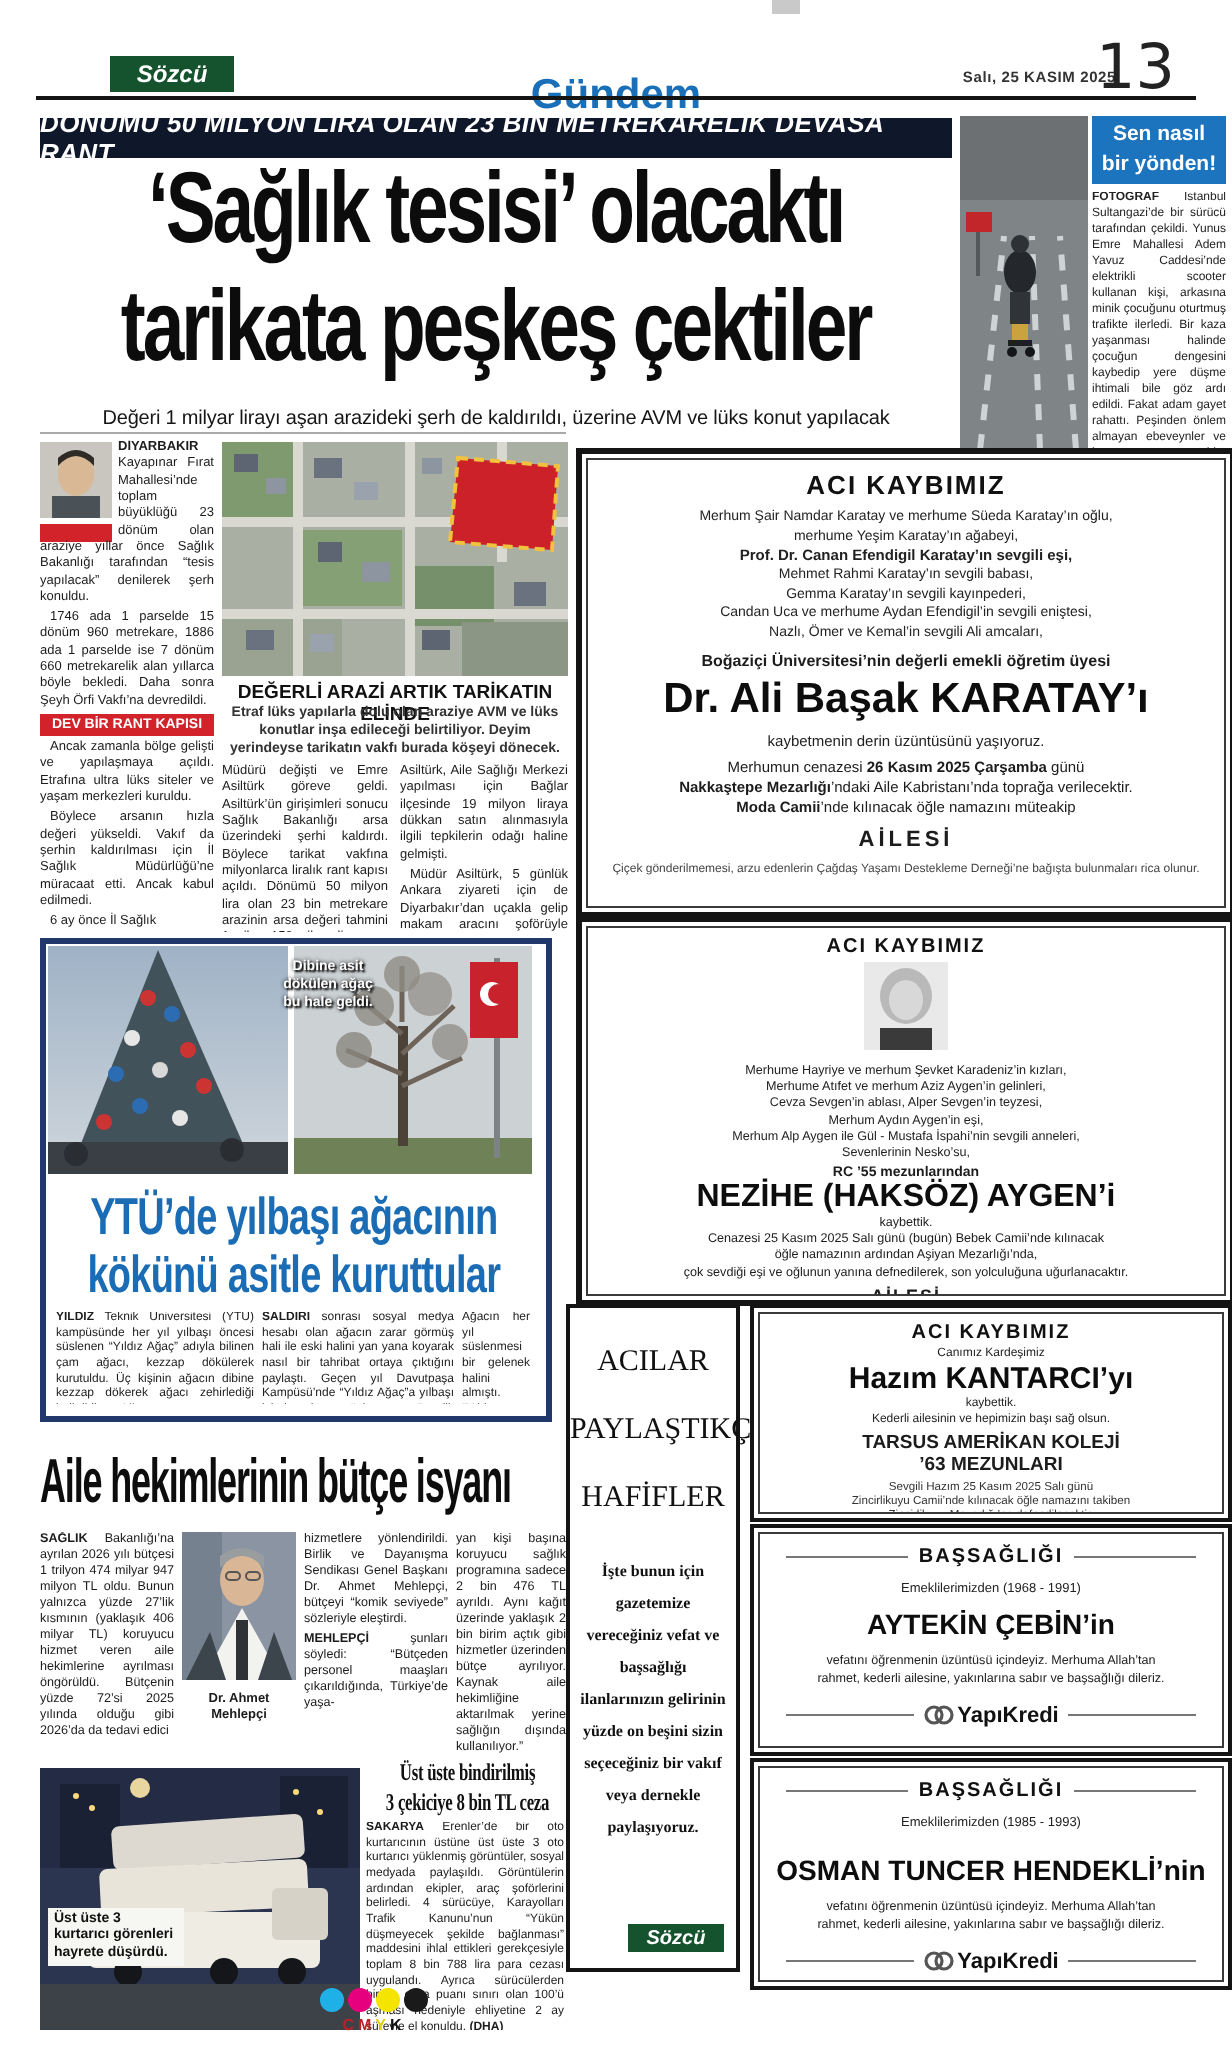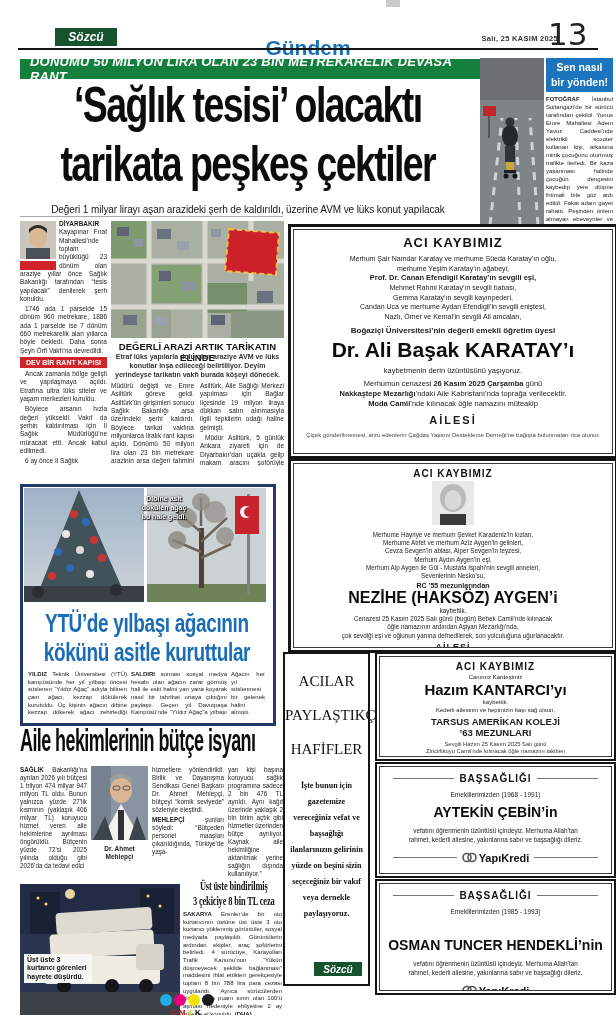--- a/index.html
+++ b/index.html
@@ -6,21 +6,21 @@
   .page{position:relative;width:616px;height:1024px;background:#fff;margin:0 auto;
         font-family:"Liberation Sans",sans-serif;color:#1c1c1c;overflow:hidden;}
   .abs{position:absolute;}
   .b{font-weight:bold;}
   .ct{text-align:center;}
   .jt{text-align:justify;}
   .f6{font-size:6px;line-height:1.28;}
   .f63{font-size:6.3px;line-height:1.27;}
   .f65{font-size:6.5px;line-height:1.28;}
   .squeeze{transform-origin:0 0;display:block;}
-  .red{background:#15803d;color:#fff;padding-left:10px;}
+  .red{background:#0f172a;color:#fff;}
   
   .logo{background:#14532d;color:#fff;font-style:italic;font-weight:bold;
         display:flex;align-items:center;justify-content:center;}
   .section-title{font-size:21px;font-weight:bold;color:#1a70b8;}
   .dateline{font-size:7.5px;font-weight:bold;color:#333;letter-spacing:.3px;}
   .pagenum{font-size:31px;color:#222;font-family:"DejaVu Sans",sans-serif;}
   .rule{background:#151515;}
   
   .kicker{font-size:13px;font-weight:bold;font-style:italic;letter-spacing:.2px;
           display:flex;align-items:center;justify-content:center;}
@@ -216,21 +216,21 @@
       <div class="ob-line" style="font-size:6.3px;">kaybettik.</div>
       <div style="font-size:6.3px;line-height:8.2px;margin-top:1px;">
         <div>Cenazesi 25 Kasım 2025 Salı günü (bugün) Bebek Camii’nde kılınacak</div>
         <div>öğle namazının ardından Aşiyan Mezarlığı’nda,</div>
         <div>çok sevdiği eşi ve oğlunun yanına defnedilerek, son yolculuğuna uğurlanacaktır.</div>
       </div>
       <div class="b" style="font-size:9px;letter-spacing:1px;margin-top:2px;">AİLESİ</div>
     </div>
   </div>
 
-  <div class="ytu" style="left:20px;top:484px;width:250px;height:236px;">
+  <div class="ytu" style="left:20px;top:469px;width:250px;height:236px;">
     <svg class="abs" style="left:1px;top:1px;" width="120" height="114" viewBox="0 0 120 114">
       <defs>
           <linearGradient id="sky1" x1="0" y1="0" x2="0" y2="1">
         <stop offset="0" stop-color="#9fb2c6"></stop>
             <stop offset="1" stop-color="#cfd6dc"></stop>
           </linearGradient>
         </defs>
       <rect width="120" height="114" fill="url(#sky1)"></rect>
       <polygon points="55,2 16,100 98,100" fill="#42525a"></polygon>
       <circle cx="50" cy="26" r="4" fill="#cc3333"></circle>
@@ -332,21 +332,21 @@
   </div>
 
   <div class="obit" style="left:375px;top:879px;width:237px;height:112px;">
     <div class="obit-in" style="padding:6px 8px;">
       <div class="titlerow">
           <span class="hrule"></span>
         <span class="ob-title" style="font-size:10px;">BAŞSAĞLIĞI</span>
       <span class="hrule"></span>
         </div>
       <div class="ob-line" style="font-size:6.5px;margin-top:7px;">Emeklilerimizden (1985 - 1993)</div>
-      <div class="ob-name" style="font-size:14px;margin-top:22px;">OSMAN TUNCER HENDEKLİ’nin</div>
+      <div class="ob-name" style="font-size:14px;margin-top:12px;">OSMAN TUNCER HENDEKLİ’nin</div>
       <div class="ob-line" style="font-size:6.3px;line-height:8.5px;margin:7px 14px 0 14px;">vefatını öğrenmenin üzüntüsü içindeyiz. Merhuma Allah’tan rahmet, kederli ailesine, yakınlarına sabır ve başsağlığı dileriz.</div>
       <div class="brandrow" style="margin-top:7px;">
           <span class="hrule"></span>
         <svg width="15" height="13" viewBox="0 0 15 13">
           <circle cx="5" cy="6.5" r="4" fill="none" stroke="#555" stroke-width="1.6"></circle>
           <circle cx="10" cy="6.5" r="4" fill="none" stroke="#555" stroke-width="1.6"></circle>
         </svg>
         <span class="yk-text">YapıKredi</span>
       <span class="hrule"></span>
         </div>

